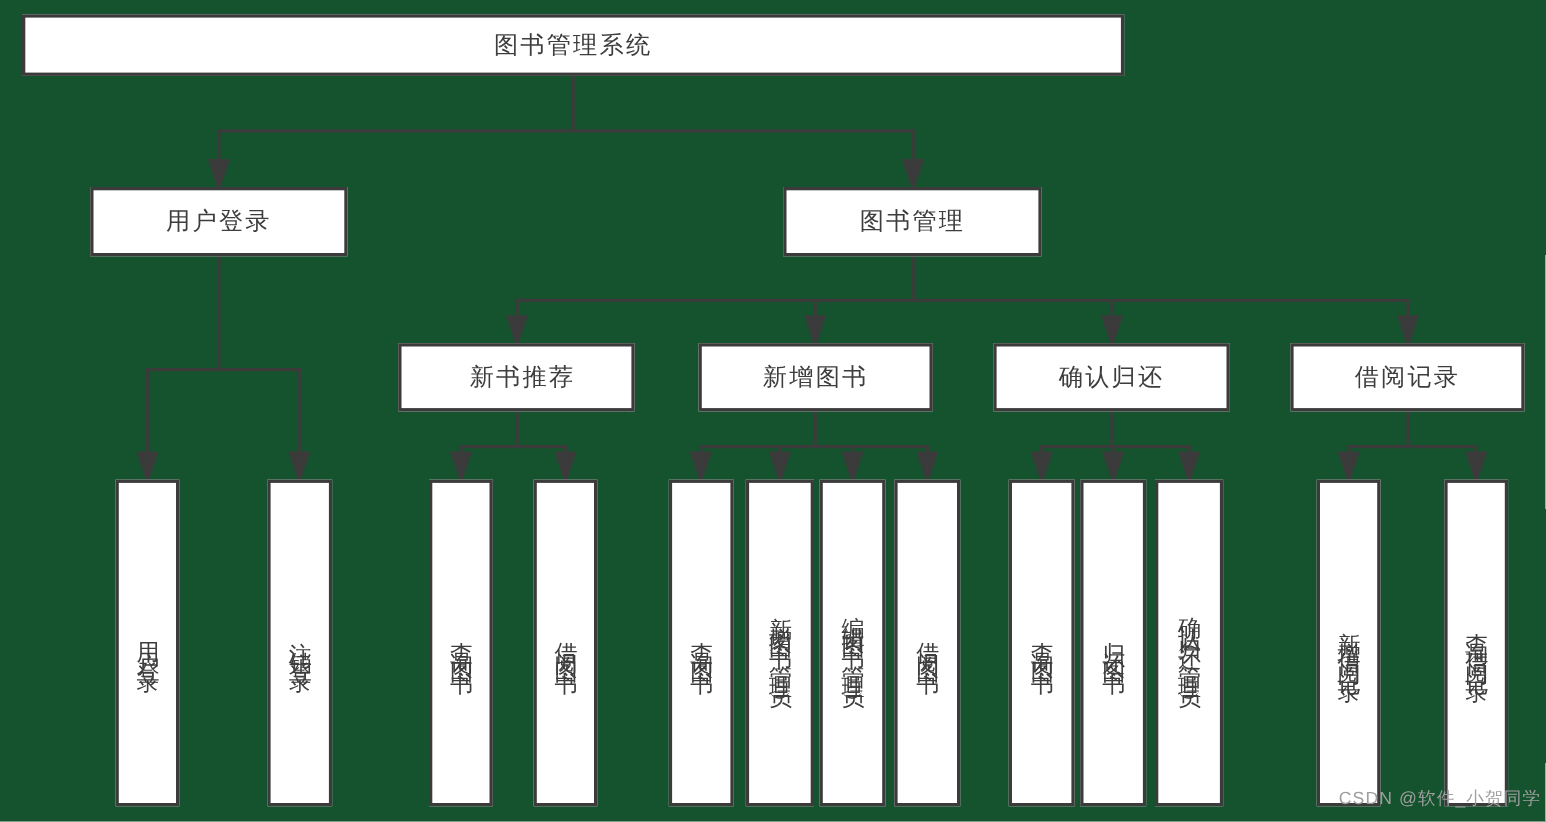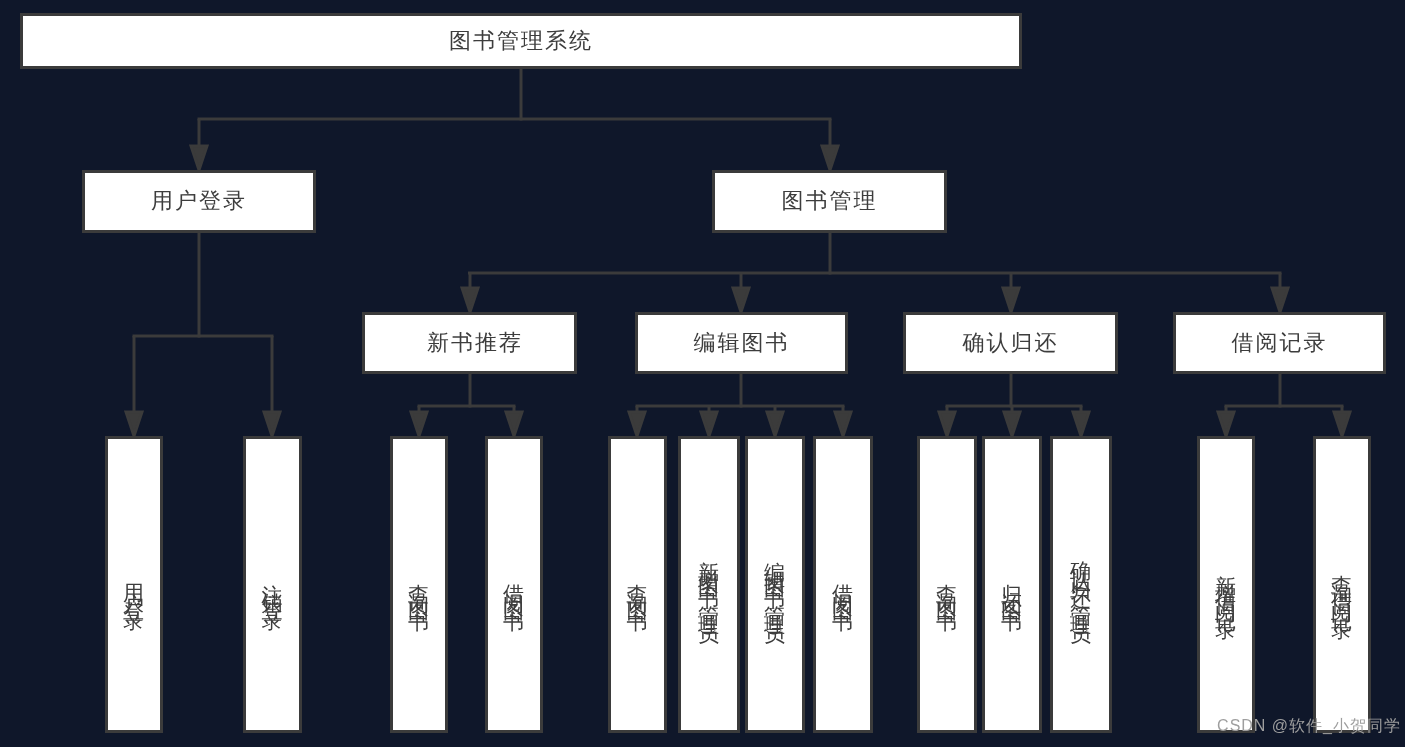--- a/index.html
+++ b/index.html
@@ -1,21 +1,21 @@
 <!DOCTYPE html>
 <html><head>
 <meta charset="utf-8">
 <style>
   html, body { margin: 0; padding: 0; background: #ffffff; }
   * { box-sizing: border-box; }
   #stage {
     position: relative;
     width: 1405px;
     height: 747px;
-    background: #0f172a;
+    background: #14532d;
     font-family: "Liberation Sans", "DejaVu Sans", sans-serif;
     overflow: hidden;
   }
   #edges { position: absolute; left: 0; top: 0; width: 1405px; height: 747px; }
   .node {
     position: absolute;
     background: #ffffff;
     border: 3px solid #3b3b3b;
     color: #3d3d3d;
     display: flex;
@@ -125,21 +125,21 @@
       <polygon points="1342,436 1334,412 1350,412"></polygon>
     </g>
   </svg>
 
   <div class="node" style="left:20px; top:13px; width:1002px; height:56px;">图书管理系统</div>
 
   <div class="node" style="left:82px; top:170px; width:234px; height:63px;">用户登录</div>
   <div class="node" style="left:712px; top:170px; width:235px; height:63px;">图书管理</div>
 
   <div class="node" style="left:362px; top:312px; width:215px; height:62px;padding-left:11px;">新书推荐</div>
-  <div class="node" style="left:635px; top:312px; width:213px; height:62px;">编辑图书</div>
+  <div class="node" style="left:635px; top:312px; width:213px; height:62px;">新增图书</div>
   <div class="node" style="left:903px; top:312px; width:215px; height:62px;">确认归还</div>
   <div class="node" style="left:1173px; top:312px; width:213px; height:62px;">借阅记录</div>
 
   <div class="node vnode" style="left:105px; top:436px; width:58px; height:297px;">用户登录</div>
   <div class="node vnode" style="left:243px; top:436px; width:59px; height:297px;">注销登录</div>
 
   <div class="node vnode" style="left:390px; top:436px; width:58px; height:297px;">查询图书</div>
   <div class="node vnode" style="left:485px; top:436px; width:58px; height:297px;">借阅图书</div>
 
   <div class="node vnode" style="left:608px; top:436px; width:59px; height:297px;">查询图书</div>

